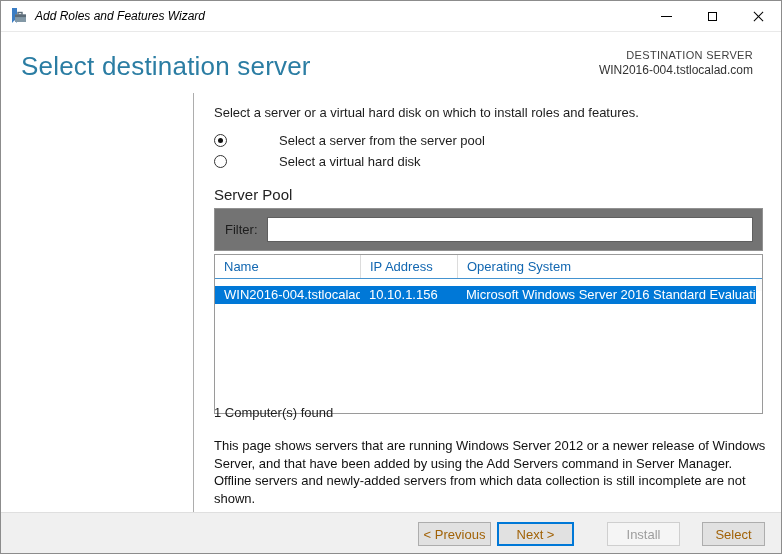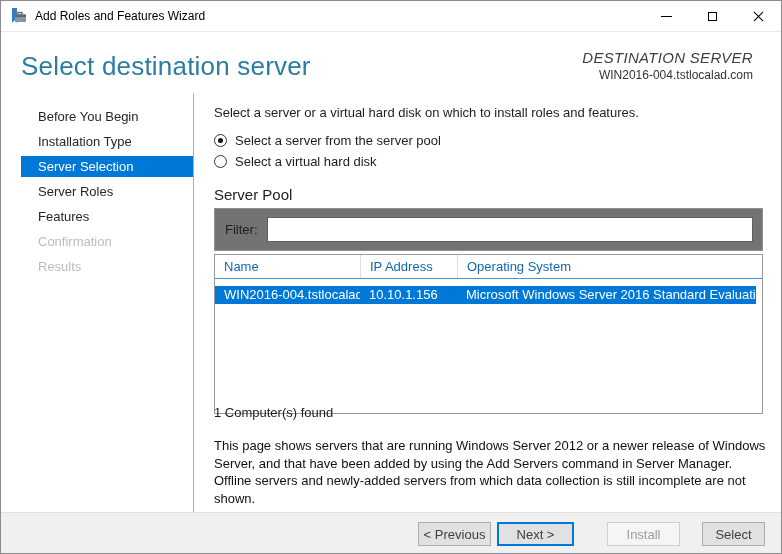--- a/index.html
+++ b/index.html
@@ -3,46 +3,46 @@
 <meta charset="utf-8">
 <style>
   * { margin:0; padding:0; box-sizing:border-box; }
   html,body { width:782px; height:554px; }
   body { font-family:"Liberation Sans","DejaVu Sans",sans-serif; font-size:13px; color:#1d1d1d; background:#fff; }
   #window { position:relative; width:782px; height:554px; background:#fff; border:1px solid #8c8c8c; overflow:hidden; }
 
   
   #titlebar { position:absolute; top:0; left:0; right:0; height:31px; background:#fff; border-bottom:1px solid #e9e9e9; display:flex; align-items:center; }
   #titlebar .app-icon { margin-left:10px; width:16px; height:16px; flex:0 0 16px; }
-  #titlebar .title-text { margin-left:8px; font-size:12px; color:#000; }
+  #titlebar .title-text { margin-left:8px; font-size:12px; color:#000;font-style:italic; }
   .win-controls { position:absolute; right:0; top:0; height:31px; display:flex; }
   .win-btn { width:46px; height:31px; display:flex; align-items:center; justify-content:center; cursor:default; }
   .glyph-min { width:11px; height:1px; background:#000; display:block; }
   .glyph-max { width:9px; height:9px; border:1px solid #000; display:block; }
   .glyph-close { position:relative; width:13px; height:13px; display:block; }
   .glyph-close::before,.glyph-close::after { content:""; position:absolute; left:0; top:6px; width:13px; height:1px; background:#000; }
   .glyph-close::before { transform:rotate(45deg); }
   .glyph-close::after { transform:rotate(-45deg); }
 
   
   #page-title { position:absolute; left:20px; top:50px; font-size:26px; font-weight:300; color:#2b7da3; letter-spacing:.2px; }
   #dest-block { position:absolute; right:28px; top:48px; text-align:right; }
-  #dest-label { font-size:15px; color:#3f3f3f; letter-spacing:.3px;font-style:italic; }
+  #dest-label { font-size:11px; color:#3f3f3f; letter-spacing:.3px; }
   #dest-value { font-size:12px; color:#333; margin-top:2px; }
 
   
   #sidebar { position:absolute; left:0; top:105px; width:192px; }
   .nav-item { height:21px; line-height:21px; margin:0 0 4px 20px; padding-left:17px; width:172px; color:#262626; cursor:default; white-space:nowrap; }
   .nav-item.active { background:#0078d7; color:#fff; }
   .nav-item.disabled { color:#bcbcbc; }
   #divider { position:absolute; left:192px; top:92px; width:1px; height:421px; background:#adadad; }
 
   
   #description { position:absolute; left:213px; top:104px; width:550px; }
-  .radio-row { position:absolute; left:213px; display:flex; align-items:center; }
+  .radio-row { position:absolute; left:213px; display:flex; align-items:center;gap:44px; }
   #radio-row-0 { top:132px; } #radio-row-1 { top:153px; }
   .radio-circle { width:13px; height:13px; border:1px solid #333; border-radius:50%; background:#fff; position:relative; flex:0 0 13px; }
   .radio-circle.checked::after { content:""; position:absolute; left:3px; top:3px; width:5px; height:5px; border-radius:50%; background:#111; }
   .radio-label { margin-left:8px; }
 
   #pool-heading { position:absolute; left:213px; top:185px; font-size:15px; color:#222; }
   #filter-box { position:absolute; left:213px; top:207px; width:549px; height:43px; background:#737373; border:1px solid #919191; display:flex; align-items:center; }
   #filter-label { margin-left:10px; }
   #filter-input { margin-left:9px; margin-right:9px; flex:1; height:25px; border:1px solid #5f5f5f; background:#fff; font:inherit; padding:0 4px; outline:none; }
 
@@ -53,21 +53,21 @@
   #table-header .cell + .cell { border-left:1px solid #dcdcdc; }
   #server-row { margin-top:7px; height:18px; line-height:18px; width:calc(100% - 6px); background:#0078d7; color:#fff; cursor:default; }
   #server-row .cell { padding-left:9px; white-space:nowrap; overflow:hidden; }
   #scroll-gutter { position:absolute; right:0; top:24px; width:6px; height:12px; background:#fafafa; }
 
   #count-text { position:absolute; left:213px; top:404px; }
   #note-text { position:absolute; left:213px; top:436px; width:552px; line-height:17.5px; color:#111; }
 
   
   #footer { position:absolute; left:0; right:0; bottom:0; height:41px; background:#f0f0f0; border-top:1px solid #dfdfdf; }
-  .btn { position:absolute; top:9px; height:24px; background:#e1e1e1; border:1px solid #adadad; font:inherit; font-size:13px; color:#404040; text-align:center; cursor:default; }
+  .btn { position:absolute; top:9px; height:24px; background:#e1e1e1; border:1px solid #adadad; font:inherit; font-size:13px; color:#a16207; text-align:center; cursor:default; }
   #btn-previous { left:417px; width:73px; }
   #btn-next { left:496px; width:77px; border:2px solid #0078d7; background:#e1e1e1; }
   #btn-install { left:606px; width:73px; background:#f5f5f5; border:1px solid #cfcfcf; color:#9d9d9d; }
   #btn-cancel { left:701px; width:63px; }
 </style>
 </head>
 <body>
 
 <div id="window">
 
@@ -91,29 +91,20 @@
         </div>
     </div>
   </div>
 
   <div id="page-title">Select destination server</div>
   <div id="dest-block">
     <div id="dest-label">DESTINATION SERVER</div>
     <div id="dest-value">WIN2016-004.tstlocalad.com</div>
   </div>
 
-  <div id="sidebar">
-    <div class="nav-item">Before You Begin</div>
-    <div class="nav-item">Installation Type</div>
-    <div class="nav-item active">Server Selection</div>
-    <div class="nav-item">Server Roles</div>
-    <div class="nav-item">Features</div>
-    <div class="nav-item disabled">Confirmation</div>
-    <div class="nav-item disabled">Results</div>
-  </div>
   <div id="divider"></div>
 
   <div id="description">Select a server or a virtual hard disk on which to install roles and features.</div>
 
   <div class="radio-row" id="radio-row-0">
     <span class="radio-circle checked"></span>
     <span class="radio-label">Select a server from the server pool</span>
   </div>
   <div class="radio-row" id="radio-row-1">
     <span class="radio-circle"></span>

